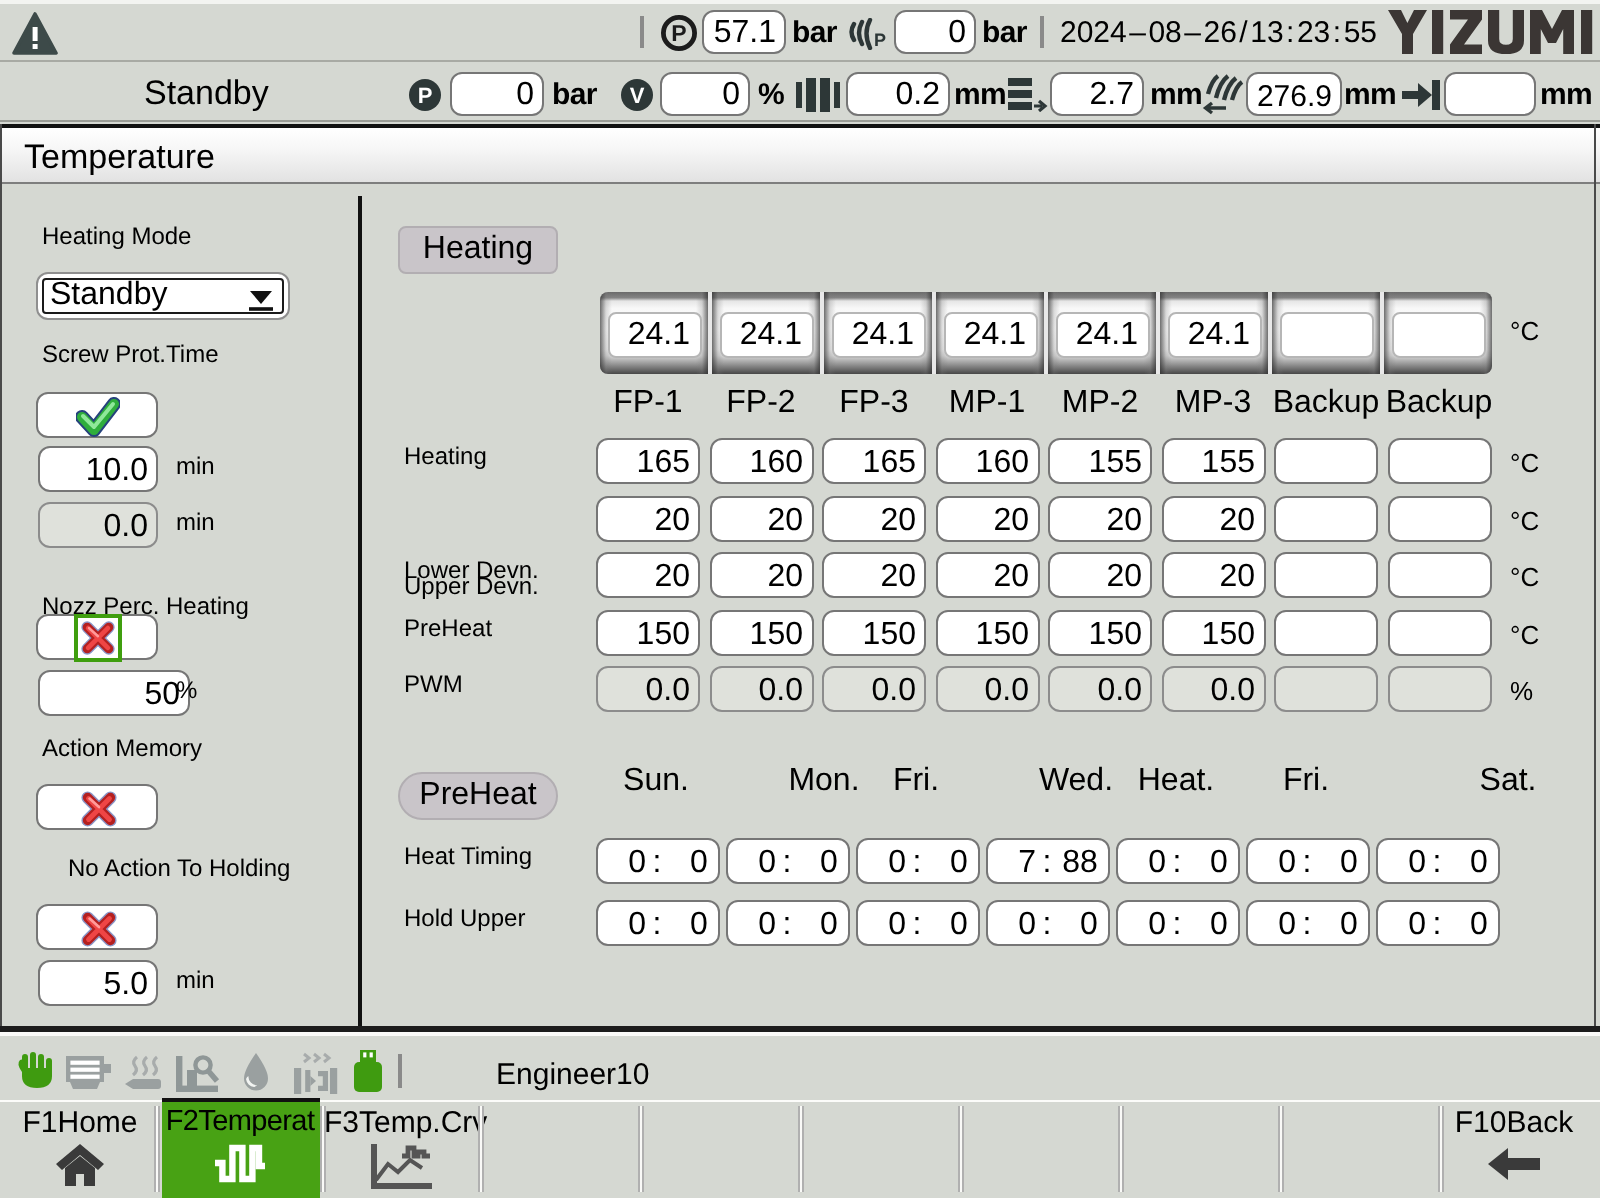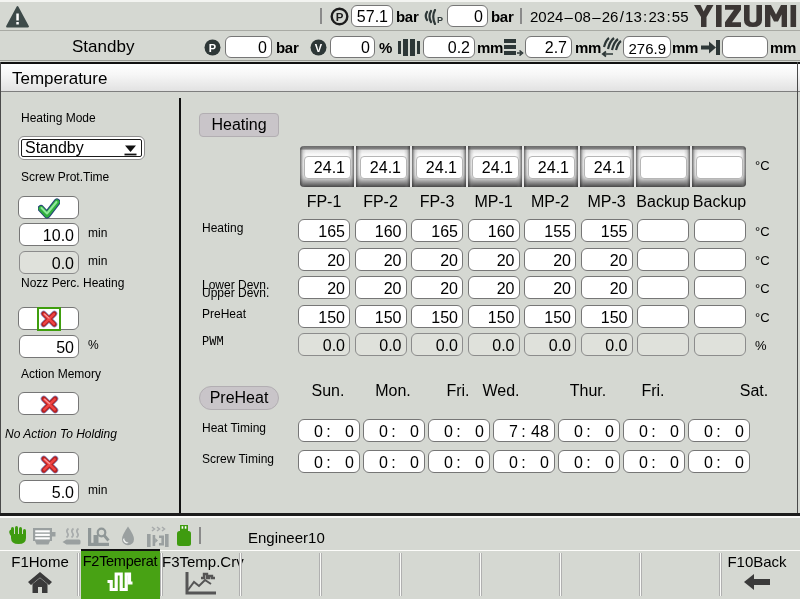--- a/index.html
+++ b/index.html
@@ -133,55 +133,55 @@
   <svg class="abs" style="left:19px; top:1px;" width="22" height="21" viewBox="0 0 22 21">
     <path d="M3 10.5 L9 17 L19 4" fill="none" stroke="#26427c" stroke-width="7" stroke-linecap="round" stroke-linejoin="round"></path>
     <path d="M3 10.5 L9 17 L19 4" fill="none" stroke="#2fae3c" stroke-width="5" stroke-linecap="round" stroke-linejoin="round"></path>
     <path d="M3.5 10 L9 15.5 L18.5 4" fill="none" stroke="#8fe89a" stroke-width="2" stroke-linecap="round" stroke-linejoin="round"></path>
   </svg>
 </div>
 <div class="f" style="left:19px; top:223px; width:60px;">10.0</div>
 <div class="lbl" style="left:88px; top:226px;">min</div>
 <div class="f fd" style="left:19px; top:251px; width:60px;">0.0</div>
 <div class="lbl" style="left:88px; top:254px;">min</div>
-<div class="lbl" style="left:21px; top:276px;">Nozz Perc. Heating</div>
+<div class="lbl" style="left:21px; top:296px;">Nozz Perc. Heating</div>
 <div class="abs" style="left:18px; top:307px; width:61px; height:23px; background:#fff; border:1px solid #767676; border-radius:6px;">
   <div class="abs" style="left:18px; top:-1px; width:24px; height:24px; border:2px solid #3f9e0e; background:#fff;">
     <svg class="abs" style="left:1px; top:1px;" width="18" height="18" viewBox="0 0 20 20">
       <g stroke="#8a96c8" stroke-width="6.5" stroke-linecap="round">
           <path d="M4 4 L16 16 M16 4 L4 16"></path>
         </g>
       <g stroke="#b42020" stroke-width="5" stroke-linecap="round">
           <path d="M4 4 L16 16 M16 4 L4 16"></path>
         </g>
       <g stroke="#ef4545" stroke-width="2.6" stroke-linecap="round">
           <path d="M4.5 4.5 L15.5 15.5 M15.5 4.5 L4.5 15.5"></path>
         </g>
       <path d="M5 4.5 L10 9" stroke="#ff9a9a" stroke-width="1.4" stroke-linecap="round"></path>
     </svg>
   </div>
 </div>
-<div class="f" style="left:19px; top:335px; width:60px;">50</div>
+<div class="f" style="left:19px; top:335px; width:76px;">50</div>
 <div class="lbl" style="left:88px; top:338px;">%</div>
 <div class="lbl" style="left:21px; top:367px;">Action Memory</div>
 <div class="abs" style="left:18px; top:392px; width:61px; height:23px; background:#fff; border:1px solid #767676; border-radius:6px;">
   <svg class="abs" style="left:21px; top:2px;" width="19" height="19" viewBox="0 0 20 20">
     <g stroke="#8a96c8" stroke-width="6.5" stroke-linecap="round">
         <path d="M4 4 L16 16 M16 4 L4 16"></path>
       </g>
     <g stroke="#b42020" stroke-width="5" stroke-linecap="round">
         <path d="M4 4 L16 16 M16 4 L4 16"></path>
       </g>
     <g stroke="#ef4545" stroke-width="2.6" stroke-linecap="round">
         <path d="M4.5 4.5 L15.5 15.5 M15.5 4.5 L4.5 15.5"></path>
       </g>
     <path d="M5 4.5 L10 9" stroke="#ff9a9a" stroke-width="1.4" stroke-linecap="round"></path>
   </svg>
 </div>
-<div class="lbl" style="left:5px; top:427px;font-style:italic;">No Action To Holding</div>
+<div class="lbl" style="left:34px; top:427px;">No Action To Holding</div>
 <div class="abs" style="left:18px; top:452px; width:61px; height:23px; background:#fff; border:1px solid #767676; border-radius:6px;">
   <svg class="abs" style="left:21px; top:2px;" width="19" height="19" viewBox="0 0 20 20">
     <g stroke="#8a96c8" stroke-width="6.5" stroke-linecap="round">
         <path d="M4 4 L16 16 M16 4 L4 16"></path>
       </g>
     <g stroke="#b42020" stroke-width="5" stroke-linecap="round">
         <path d="M4 4 L16 16 M16 4 L4 16"></path>
       </g>
     <g stroke="#ef4545" stroke-width="2.6" stroke-linecap="round">
         <path d="M4.5 4.5 L15.5 15.5 M15.5 4.5 L4.5 15.5"></path>
@@ -262,45 +262,45 @@
 <div class="lbl" style="left:202px; top:306.5px;">PreHeat</div>
 <div class="f" style="left:298px; top:304.5px; width:52px;">150</div>
 <div class="f" style="left:354.5px; top:304.5px; width:52px;">150</div>
 <div class="f" style="left:411px; top:304.5px; width:52px;">150</div>
 <div class="f" style="left:467.5px; top:304.5px; width:52px;">150</div>
 <div class="f" style="left:524px; top:304.5px; width:52px;">150</div>
 <div class="f" style="left:580.5px; top:304.5px; width:52px;">150</div>
 <div class="f" style="left:637px; top:304.5px; width:52px;"></div>
 <div class="f" style="left:693.5px; top:304.5px; width:52px;"></div>
 <div class="unit" style="left:755px; top:309.5px;">°C</div>
-<div class="lbl" style="left:202px; top:335px;font-family:Liberation Mono, monospace;">PWM</div>
+<div class="lbl" style="left:202px; top:335px;">PWM</div>
 <div class="f fd" style="left:298px; top:333px; width:52px;">0.0</div>
 <div class="f fd" style="left:354.5px; top:333px; width:52px;">0.0</div>
 <div class="f fd" style="left:411px; top:333px; width:52px;">0.0</div>
 <div class="f fd" style="left:467.5px; top:333px; width:52px;">0.0</div>
 <div class="f fd" style="left:524px; top:333px; width:52px;">0.0</div>
 <div class="f fd" style="left:580.5px; top:333px; width:52px;">0.0</div>
 <div class="f fd" style="left:637px; top:333px; width:52px;"></div>
 <div class="f fd" style="left:693.5px; top:333px; width:52px;"></div>
 <div class="unit" style="left:755px; top:338px;">%</div>
 
 <div class="chip" style="left:199px; top:386px;border-radius:12px;">PreHeat</div>
 <div class="dayl" style="left:298px;">Sun.</div>
-<div class="dayl" style="left:363px;">Mon.</div>
+<div class="dayl" style="left:382px;">Mon.</div>
 <div class="dayl" style="left:428px;">Fri.</div>
-<div class="dayl" style="left:471px;">Wed.</div>
-<div class="dayl" style="left:558px;">Thur.</div>
+<div class="dayl" style="left:508px;">Wed.</div>
+<div class="dayl" style="left:558px;">Heat.</div>
 <div class="dayl" style="left:623px;">Fri.</div>
 <div class="dayl" style="left:724px;">Sat.</div>
 <div class="lbl" style="left:202px; top:421px;">Heat Timing</div>
-<div class="lbl" style="left:202px; top:452px;">Screw Timing</div>
+<div class="lbl" style="left:202px; top:452px;">Hold Upper</div>
 <div class="tf" style="left:298px; top:419px;"><span class="a">0</span> : <span class="b">0</span></div>
 <div class="tf" style="left:363px; top:419px;"><span class="a">0</span> : <span class="b">0</span></div>
 <div class="tf" style="left:428px; top:419px;"><span class="a">0</span> : <span class="b">0</span></div>
-<div class="tf" style="left:493px; top:419px;"><span class="a">7</span> : <span class="b">48</span></div>
+<div class="tf" style="left:493px; top:419px;"><span class="a">7</span> : <span class="b">88</span></div>
 <div class="tf" style="left:558px; top:419px;"><span class="a">0</span> : <span class="b">0</span></div>
 <div class="tf" style="left:623px; top:419px;"><span class="a">0</span> : <span class="b">0</span></div>
 <div class="tf" style="left:688px; top:419px;"><span class="a">0</span> : <span class="b">0</span></div>
 <div class="tf" style="left:298px; top:450px;"><span class="a">0</span> : <span class="b">0</span></div>
 <div class="tf" style="left:363px; top:450px;"><span class="a">0</span> : <span class="b">0</span></div>
 <div class="tf" style="left:428px; top:450px;"><span class="a">0</span> : <span class="b">0</span></div>
 <div class="tf" style="left:493px; top:450px;"><span class="a">0</span> : <span class="b">0</span></div>
 <div class="tf" style="left:558px; top:450px;"><span class="a">0</span> : <span class="b">0</span></div>
 <div class="tf" style="left:623px; top:450px;"><span class="a">0</span> : <span class="b">0</span></div>
 <div class="tf" style="left:688px; top:450px;"><span class="a">0</span> : <span class="b">0</span></div>

